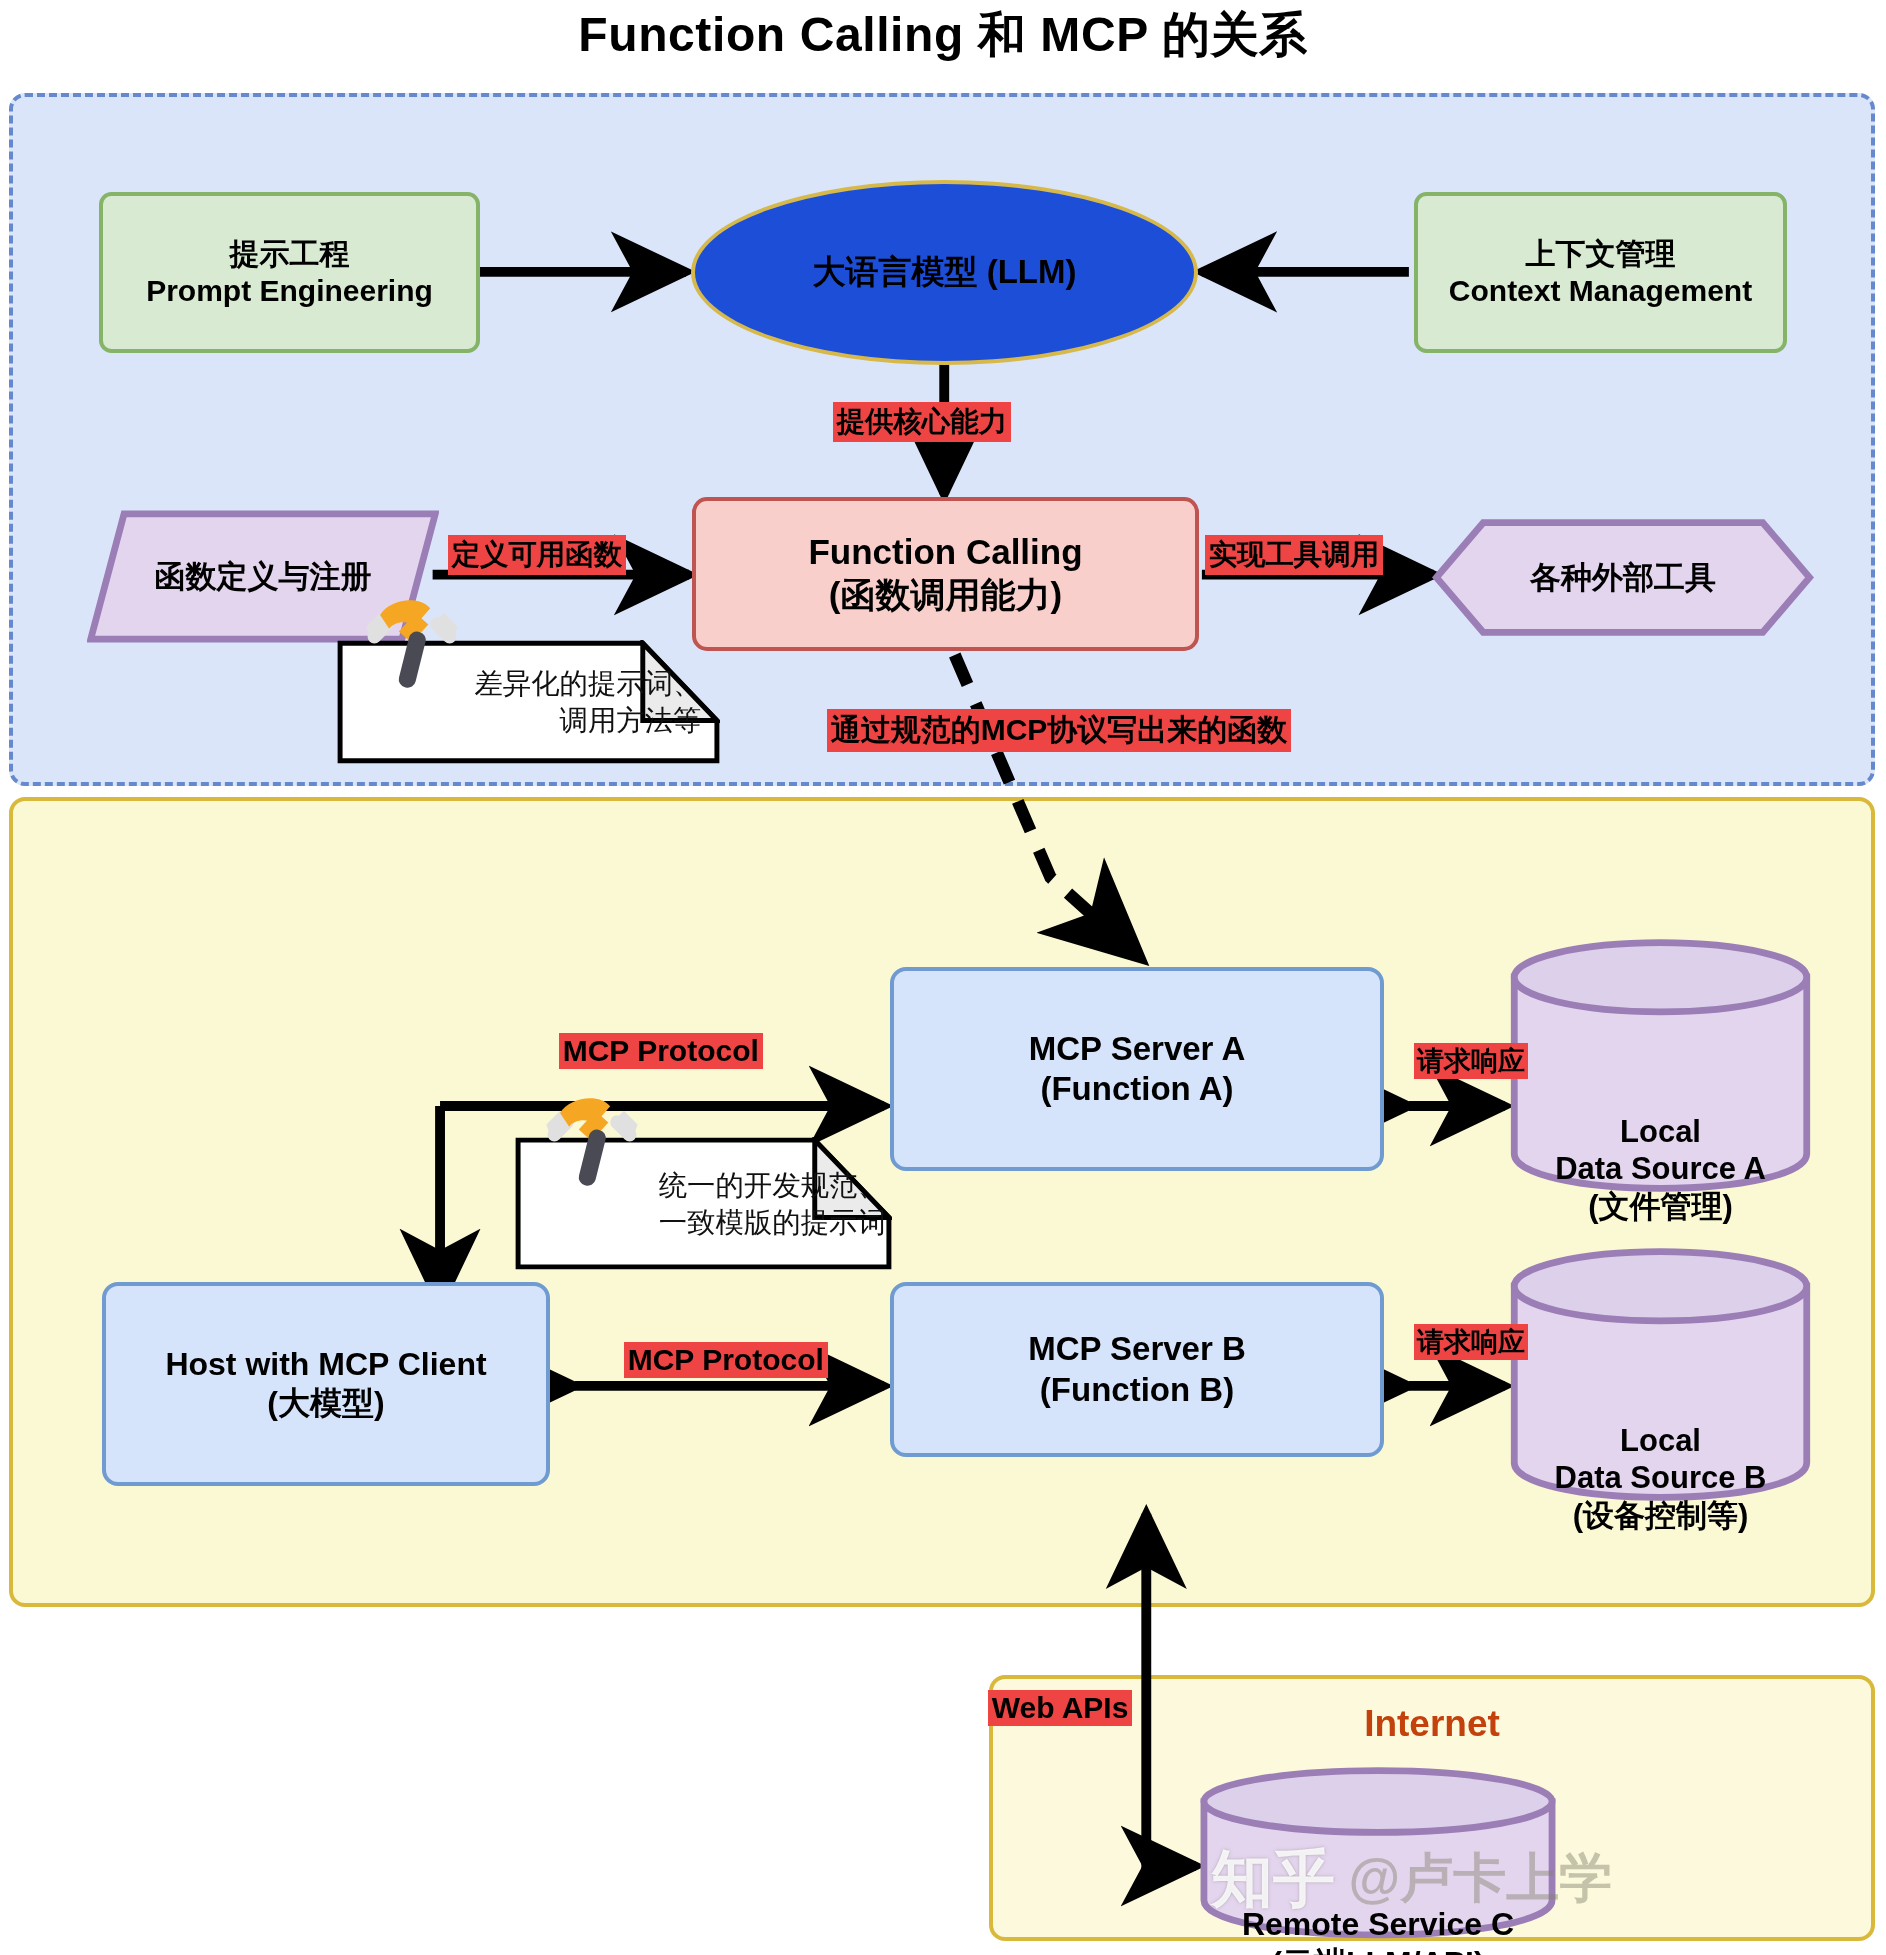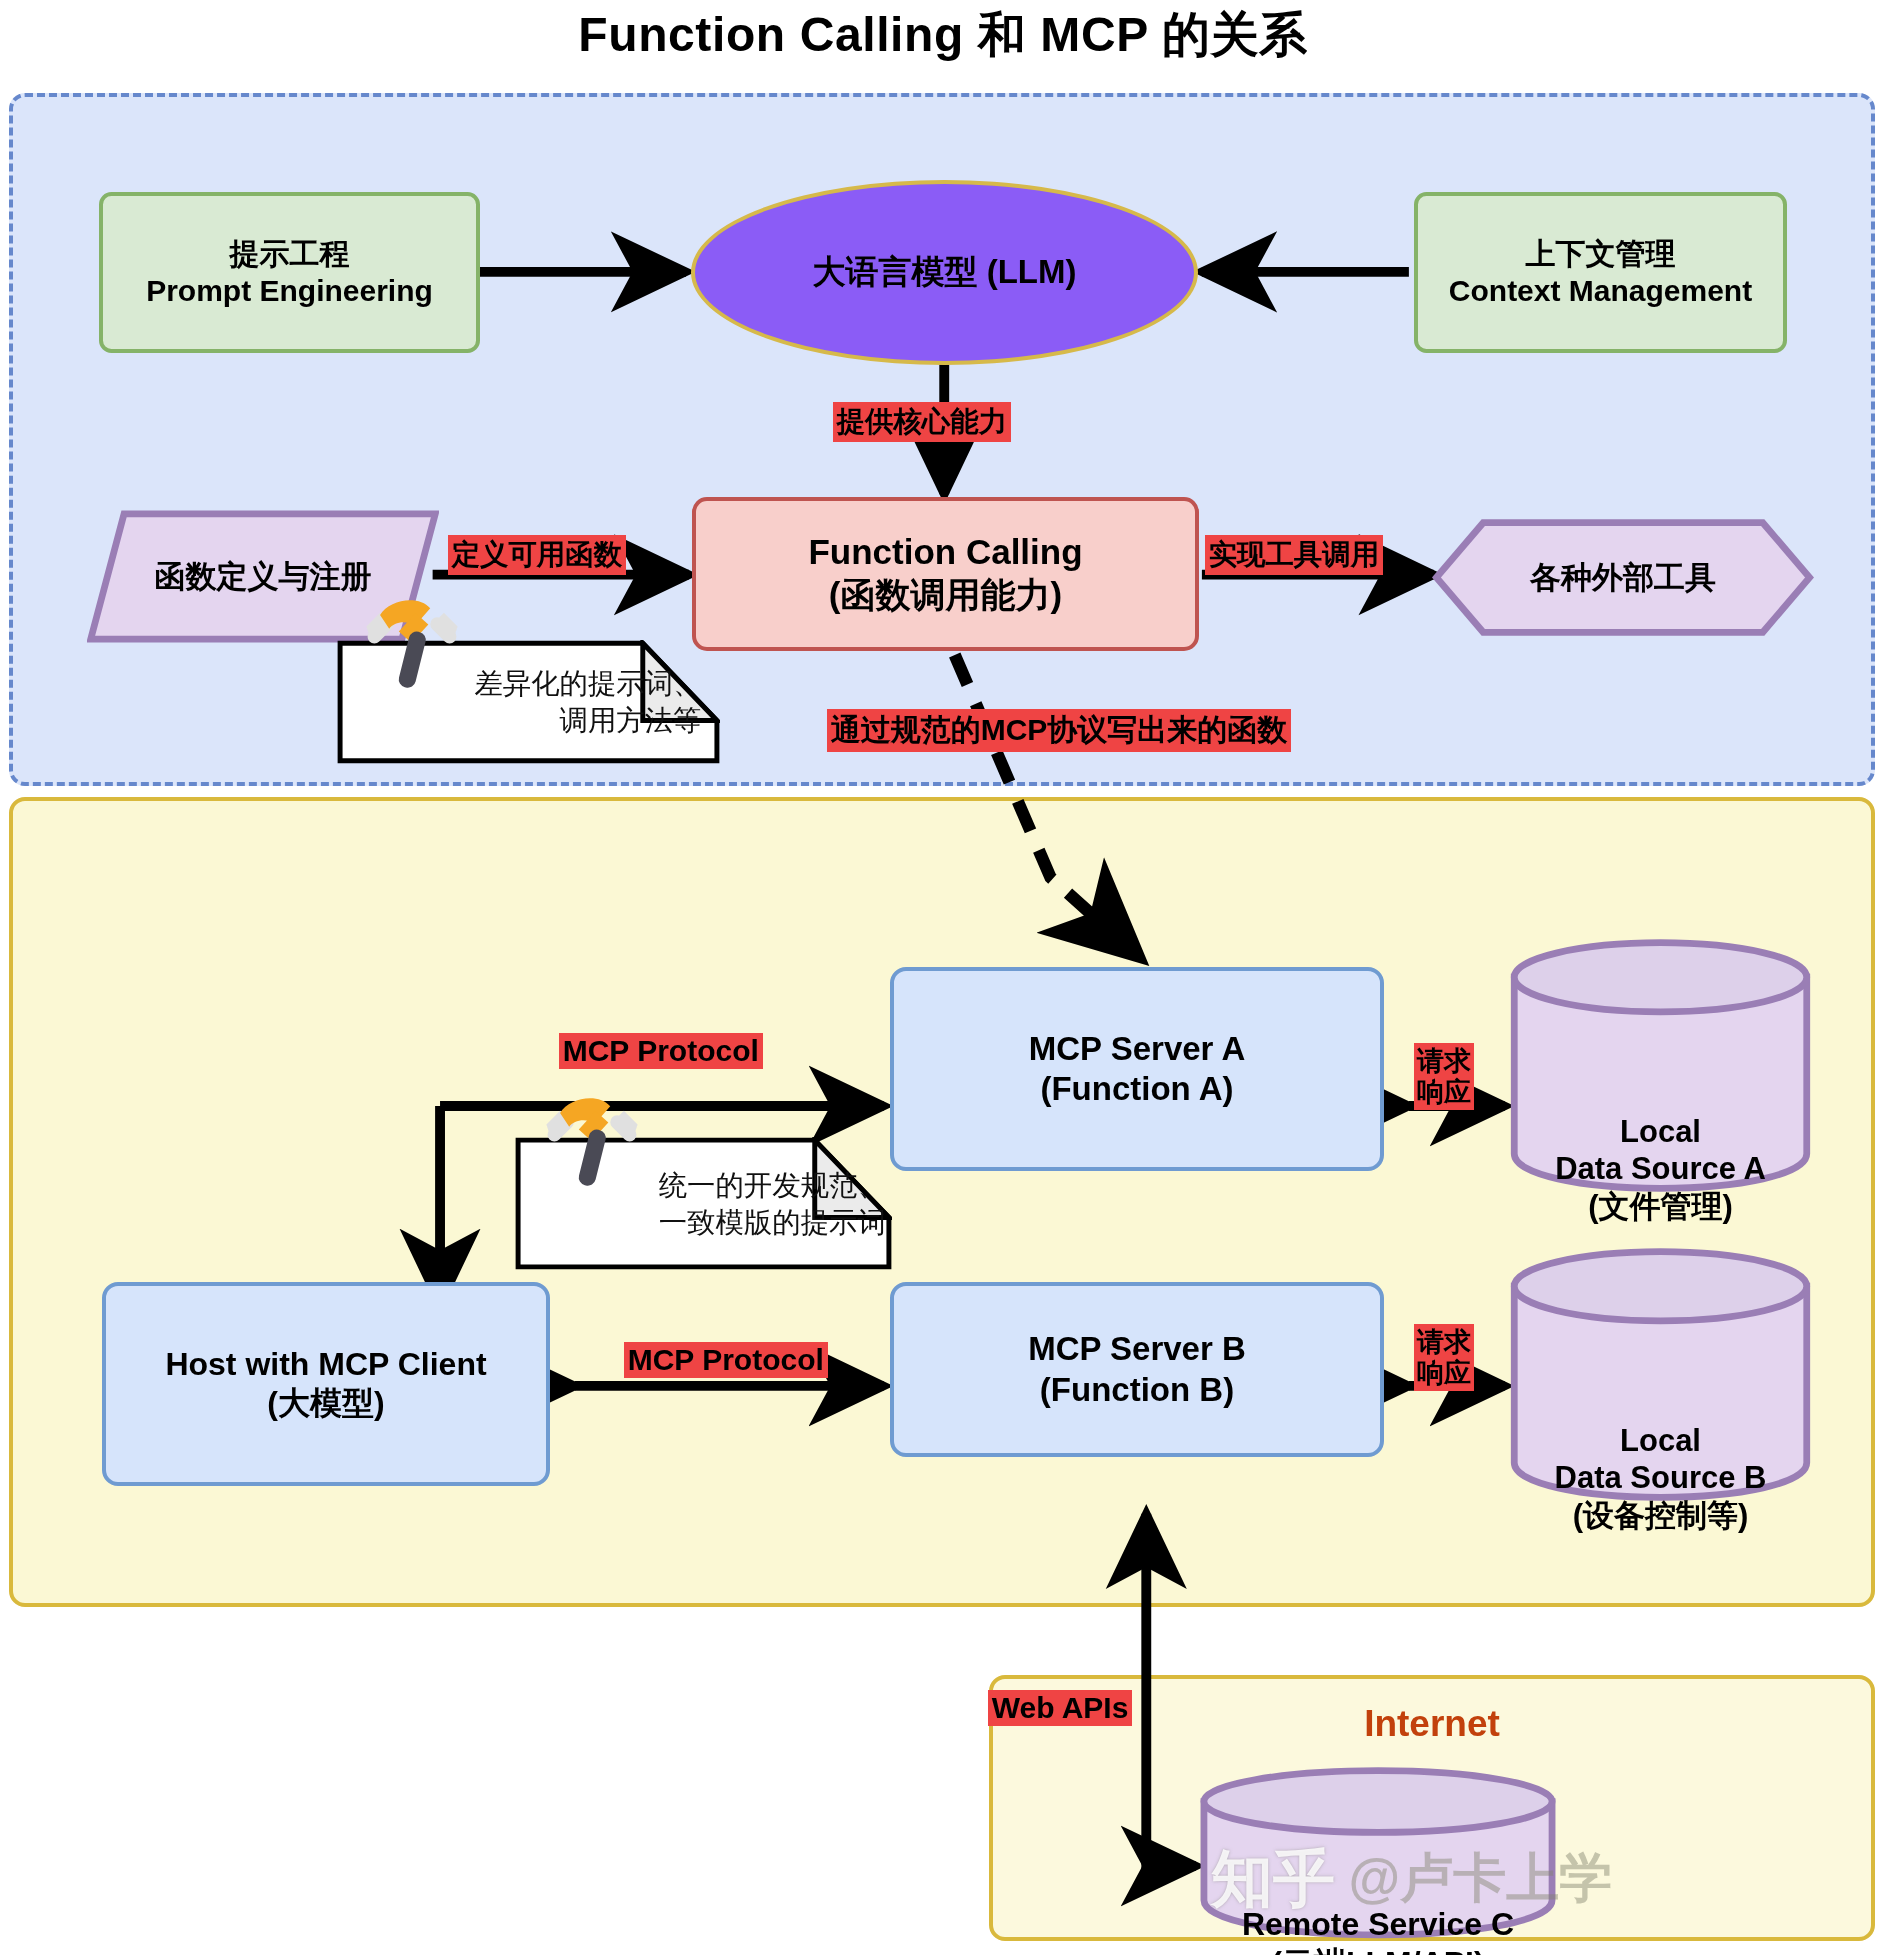--- a/index.html
+++ b/index.html
@@ -26,21 +26,21 @@
   
   .node{display:flex;flex-direction:column;align-items:center;justify-content:center;
         text-align:center;line-height:1.22;color:#000;font-weight:bold;}
   .ln{display:block;white-space:nowrap;}
 
   
   .green-box{background:#d9ead3;border:4.3px solid #85b368;border-radius:12.4px;font-size:30px;}
   .pink-box{background:#f8cfcb;border:4.3px solid #bf5450;border-radius:15px;font-size:35px;}
   .blue-box{background:#d6e4fb;border:4.3px solid #6f9bd1;border-radius:16px;font-size:33px;}
 
-  .ellipse{background:#8b5cf6;border:4.3px solid #d6b94a;border-radius:50%/50%;font-size:33px;}
+  .ellipse{background:#1d4ed8;border:4.3px solid #d6b94a;border-radius:50%/50%;font-size:33px;}
 
   .para-wrap{position:absolute;}
   .para-svg{position:absolute;left:0;top:0;}
   .para-label{position:absolute;left:0;top:0;width:100%;height:100%;
       display:flex;align-items:center;justify-content:center;font-size:31px;font-weight:bold;color:#000;}
 
   .hex-wrap{position:absolute;}
   .hex-label{position:absolute;left:0;top:0;width:100%;height:100%;
       display:flex;align-items:center;justify-content:center;font-size:31px;font-weight:bold;color:#000;}
 
@@ -54,21 +54,21 @@
   .note-text{position:absolute;left:0;top:0;width:100%;height:100%;
       display:flex;flex-direction:column;align-items:flex-end;justify-content:center;
       font-size:28.4px;color:#111;line-height:1.3;text-align:right;padding-right:18.5px;box-sizing:border-box;}
   .note-text.left-pad{}
 
   
   .alabel{position:absolute;background:#ef4444;color:#000;font-weight:bold;
           white-space:nowrap;padding:1.2px 3.7px;}
   .alabel.cn{font-size:28.4px;}
   .alabel.en{font-size:26px;}
-  .alabel.stack{display:flex;flex-direction:column;align-items:center;
+  .alabel.stack{display:flex;flex-direction:row;align-items:center;
                 line-height:1.15;padding:2.5px 3.1px;}
 
   
   #edges{position:absolute;left:0;top:0;width:1886px;height:1955px;pointer-events:none;}
 
   
   #wm{position:absolute;left:1211px;top:1839px;width:618px;height:80px;
       display:flex;align-items:center;gap:13.6px;
       font-size:53px;font-weight:bold;color:rgba(130,130,110,.45);}
   #wm .zh{font-size:62px;color:rgba(255,255,255,.85);

